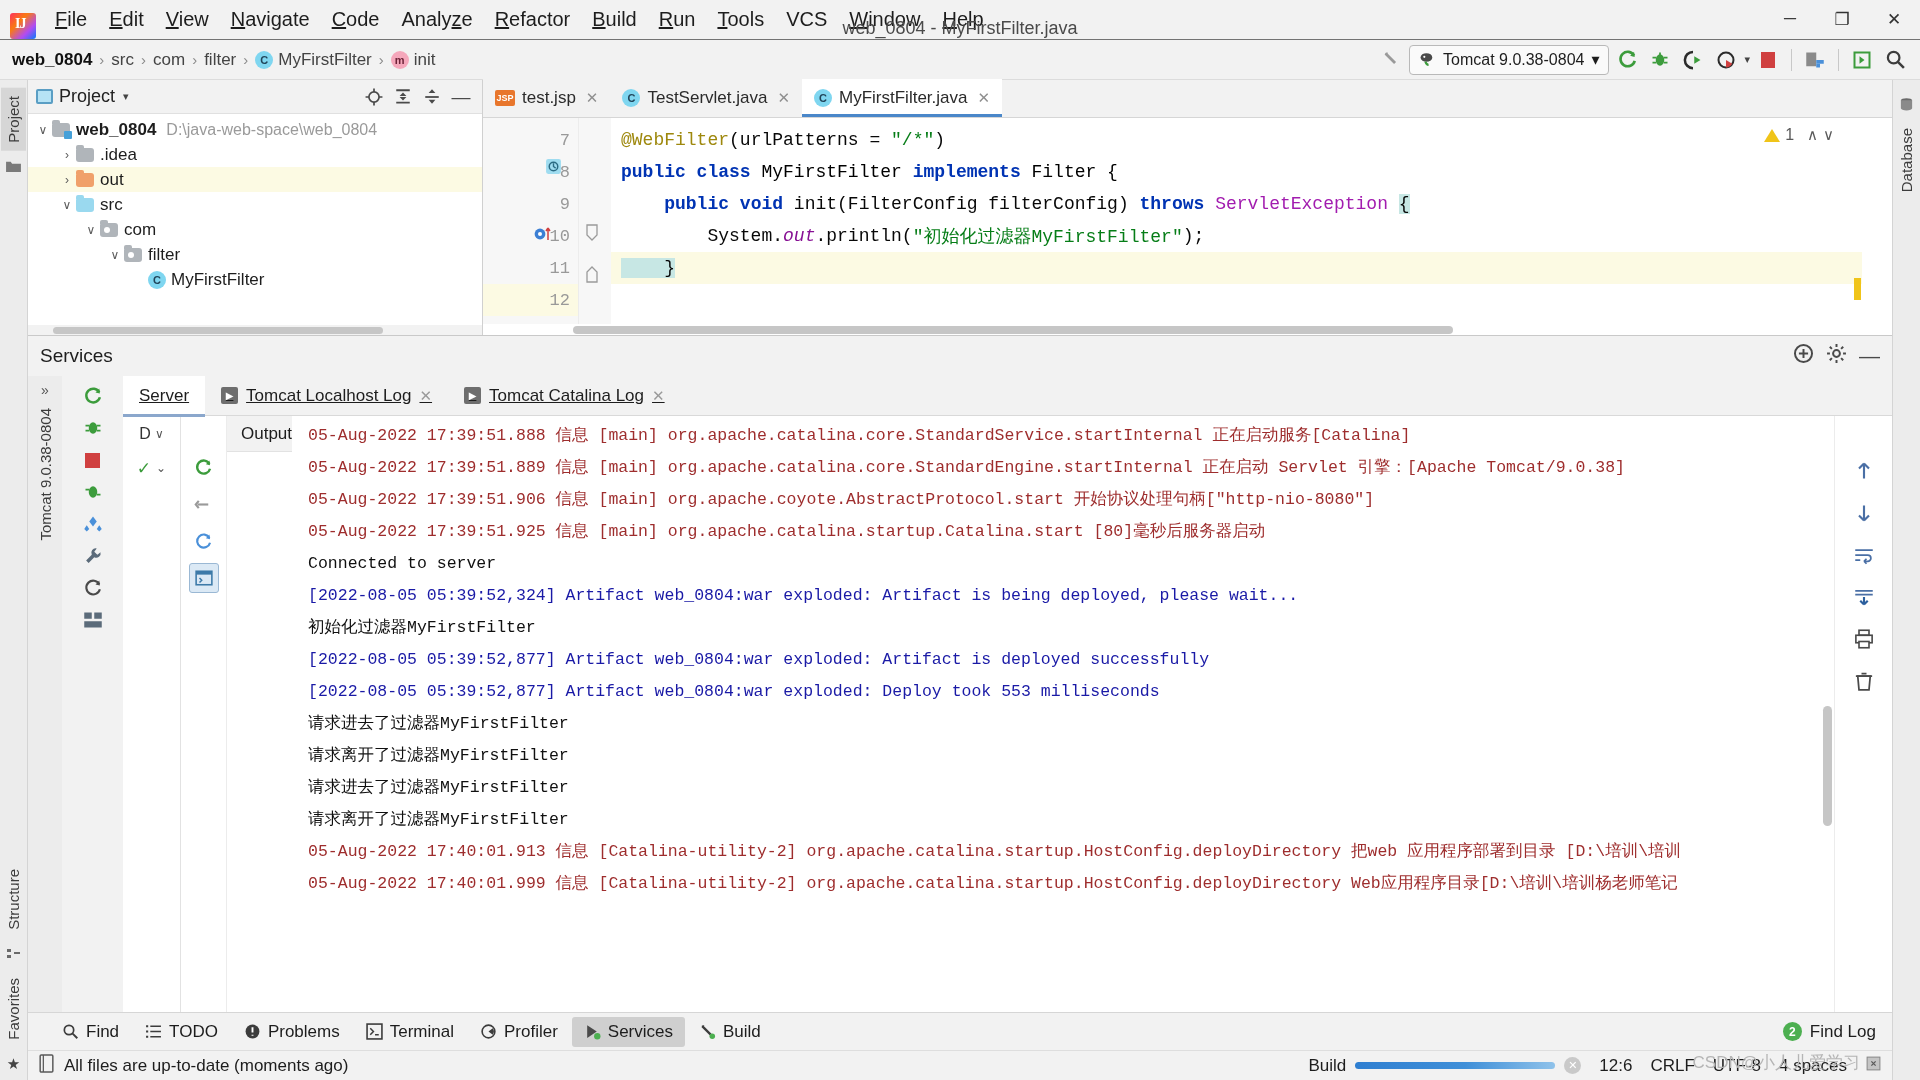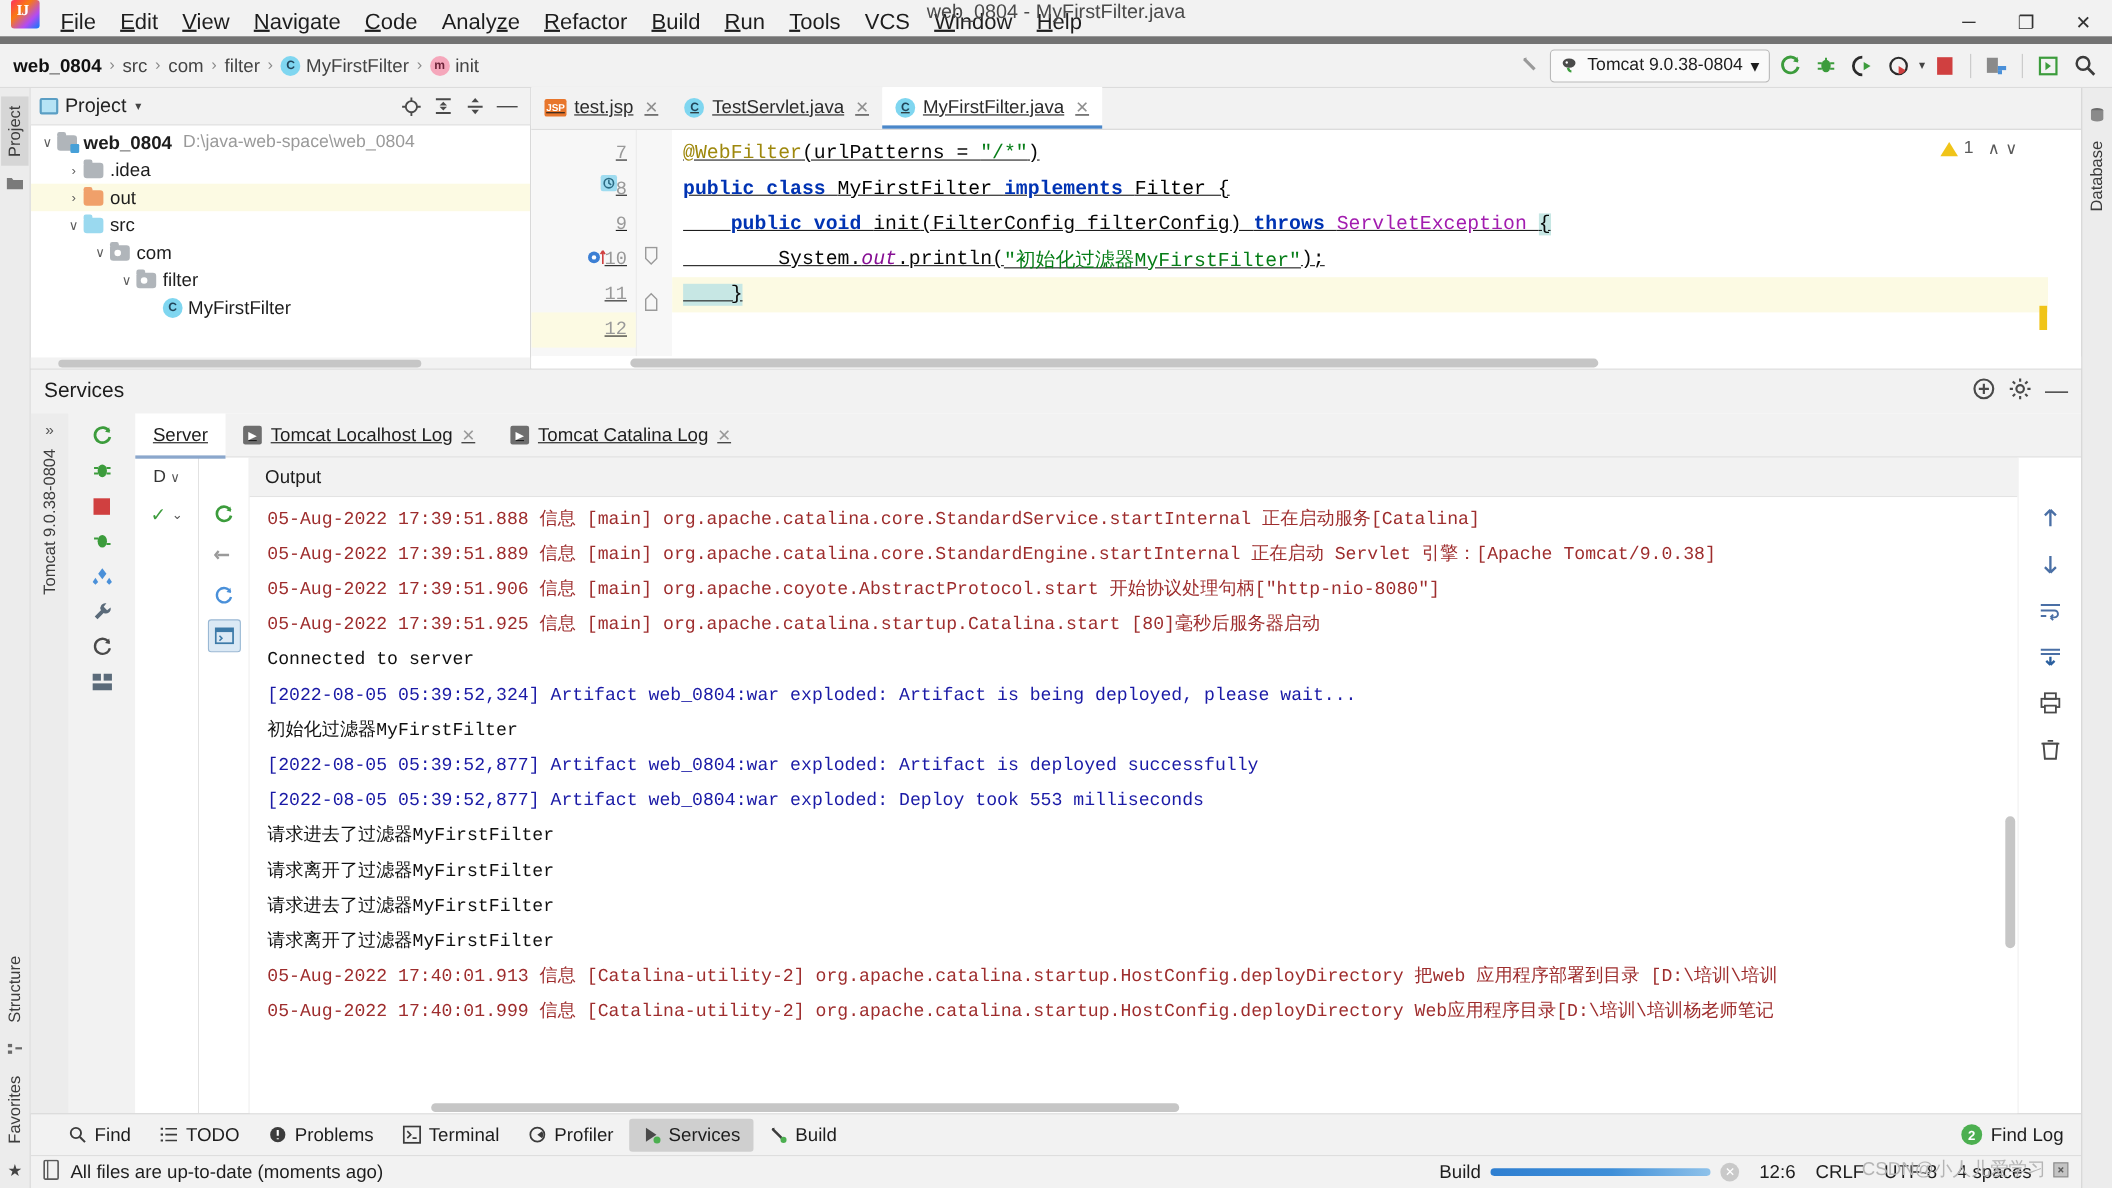--- a/index.html
+++ b/index.html
@@ -9,22 +9,22 @@
     font-family: "Liberation Sans", sans-serif;
     font-size: 17px;
     background: #f2f2f2;
     color: #1d1d1d;
     -webkit-font-smoothing: antialiased;
   }
   .app { width: 1920px; height: 1080px; display: flex; flex-direction: column; position: relative; }
 
   
   .titlebar {
-    height: 40px; background: #f2f2f2; display: flex; align-items: flex-start;
-    flex: 0 0 40px; position: relative; border-bottom: 7px solid #737373;
+    height: 40px; background: #f2f2f2; display: flex; align-items: flex-end;
+    flex: 0 0 40px; position: relative; border-bottom: 1px solid #737373;
   }
   .ij-logo { width: 26px; height: 26px; margin: 0 8px 0 10px; position: relative; flex: 0 0 26px; }
   .ij-logo .sq { position: absolute; inset: 0; border-radius: 3px;
     background: linear-gradient(135deg,#fe315d 0%,#f97a12 35%,#b24bf3 70%,#087cfa 100%); }
   .ij-logo .ij { position: absolute; left: 5px; top: 3px; color: #fff; font-weight: bold; font-size: 14px;
     font-family: "Liberation Serif", serif; letter-spacing: -1px; }
   .menubar { display: flex; align-items: center; gap: 0px; height: 40px; }
   .menu-item {
     padding: 5px 11px; font-size: 20px; color: #1d1d1d; cursor: default; line-height: 20px;
     white-space: nowrap;
@@ -110,21 +110,21 @@
   .f-pkg { background: #b0b5ba; }
   .f-pkg::after { content:""; position:absolute; left:4px; top:4px; width:6px; height:6px; border-radius:50%; background:#fff; }
   .mod-badge { position:absolute; right:-2px; bottom:-2px; width:8px; height:8px; background:#46a0d8; border-radius:1px;}
   .tlabel { color: #1d1d1d; }
   .tlabel.b { font-weight: bold; }
   .tpath { color: #9a9a9a; margin-left: 10px; font-size: 16px; }
   .hscroll-tree { height: 10px; background: #f2f2f2; position: relative; }
   .hscroll-tree i { position:absolute; left:25px; top:2px; height:7px; width:330px; background:#c6c6c6; border-radius:4px; display:block;}
 
   
-  .editor { flex: 1; display: flex; flex-direction: column; min-width: 0; background: #fff; text-decoration: underline; }
+  .editor { flex: 1; display: flex; flex-direction: column; min-width: 0; background: #fff; }
   .etabs { height: 38px; flex: 0 0 38px; display: flex; background: #f2f2f2; align-items: flex-end;
     border-bottom: 1px solid #d6d6d6; }
   .etab { height: 38px; display: flex; align-items: center; gap: 7px; padding: 0 12px; font-size: 17px;
     color: #2b2b2b; position: relative; background: #f2f2f2; }
   .etab.active { background: #fff; }
   .etab.active::after { content:""; position:absolute; left:0; right:0; bottom:0; height:3px; background:#4a87c9; }
   .etab .x { color: #8f8f8f; font-size: 15px; margin-left: 3px; }
   .tab-ic { width: 18px; height: 18px; border-radius: 50%; display:flex; align-items:center; justify-content:center;
     font-size: 11px; font-weight: bold; }
   .tab-ic.jsp { border-radius: 2px; background: #e8762c; color:#fff; font-size: 9px; width: 20px; height: 16px;}
@@ -183,21 +183,21 @@
      display: flex; flex-direction: column; align-items: center; }
   .tc-head { height: 36px; display: flex; align-items: center; gap: 4px; font-size: 16px; color: #333; }
   .tc-row { height: 32px; display: flex; align-items: center; gap: 5px; }
   .check { color: #3c9c3c; font-size: 17px; }
 
   .mini-toolbar { width: 46px; flex: 0 0 46px; background: #fff; display:flex; flex-direction:column;
      align-items:center; padding-top: 36px; gap: 7px; border-right: 1px solid #ececec;}
   .mt-ic { width: 30px; height: 30px; display:flex; align-items:center; justify-content:center; font-size: 16px; border-radius:3px;}
   .mt-ic.sel { background: #dbe9f5; border: 1px solid #9ab8d4; }
 
-  .console-col { flex: 1; display: flex; flex-direction: column; min-width: 0; }
+  .console-col { flex: 1; display: flex; flex-direction: row; min-width: 0; }
   .console-head { height: 36px; flex: 0 0 36px; display: flex; align-items: center; padding-left: 14px;
      background: #f2f2f2; font-size: 17px; color: #1d1d1d; border-bottom: 1px solid #e2e2e2;}
   .console-body { flex: 1; position: relative; background: #fff; overflow: hidden;
      font-family: "Liberation Mono", monospace; font-size: 16.5px; padding: 4px 0 0 16px; }
   .logline { height: 32px; line-height: 32px; white-space: nowrap; }
   .c-red { color: #9e2d2d; }
   .c-blue { color: #1a1aa6; }
   .c-black { color: #101010; }
   .console-hscroll { height: 11px; background: #fff; position: relative; }
   .console-hscroll i { position: absolute; left: 165px; top: 2px; height: 8px; width: 680px; background: #c6c6c6; border-radius: 4px;}

